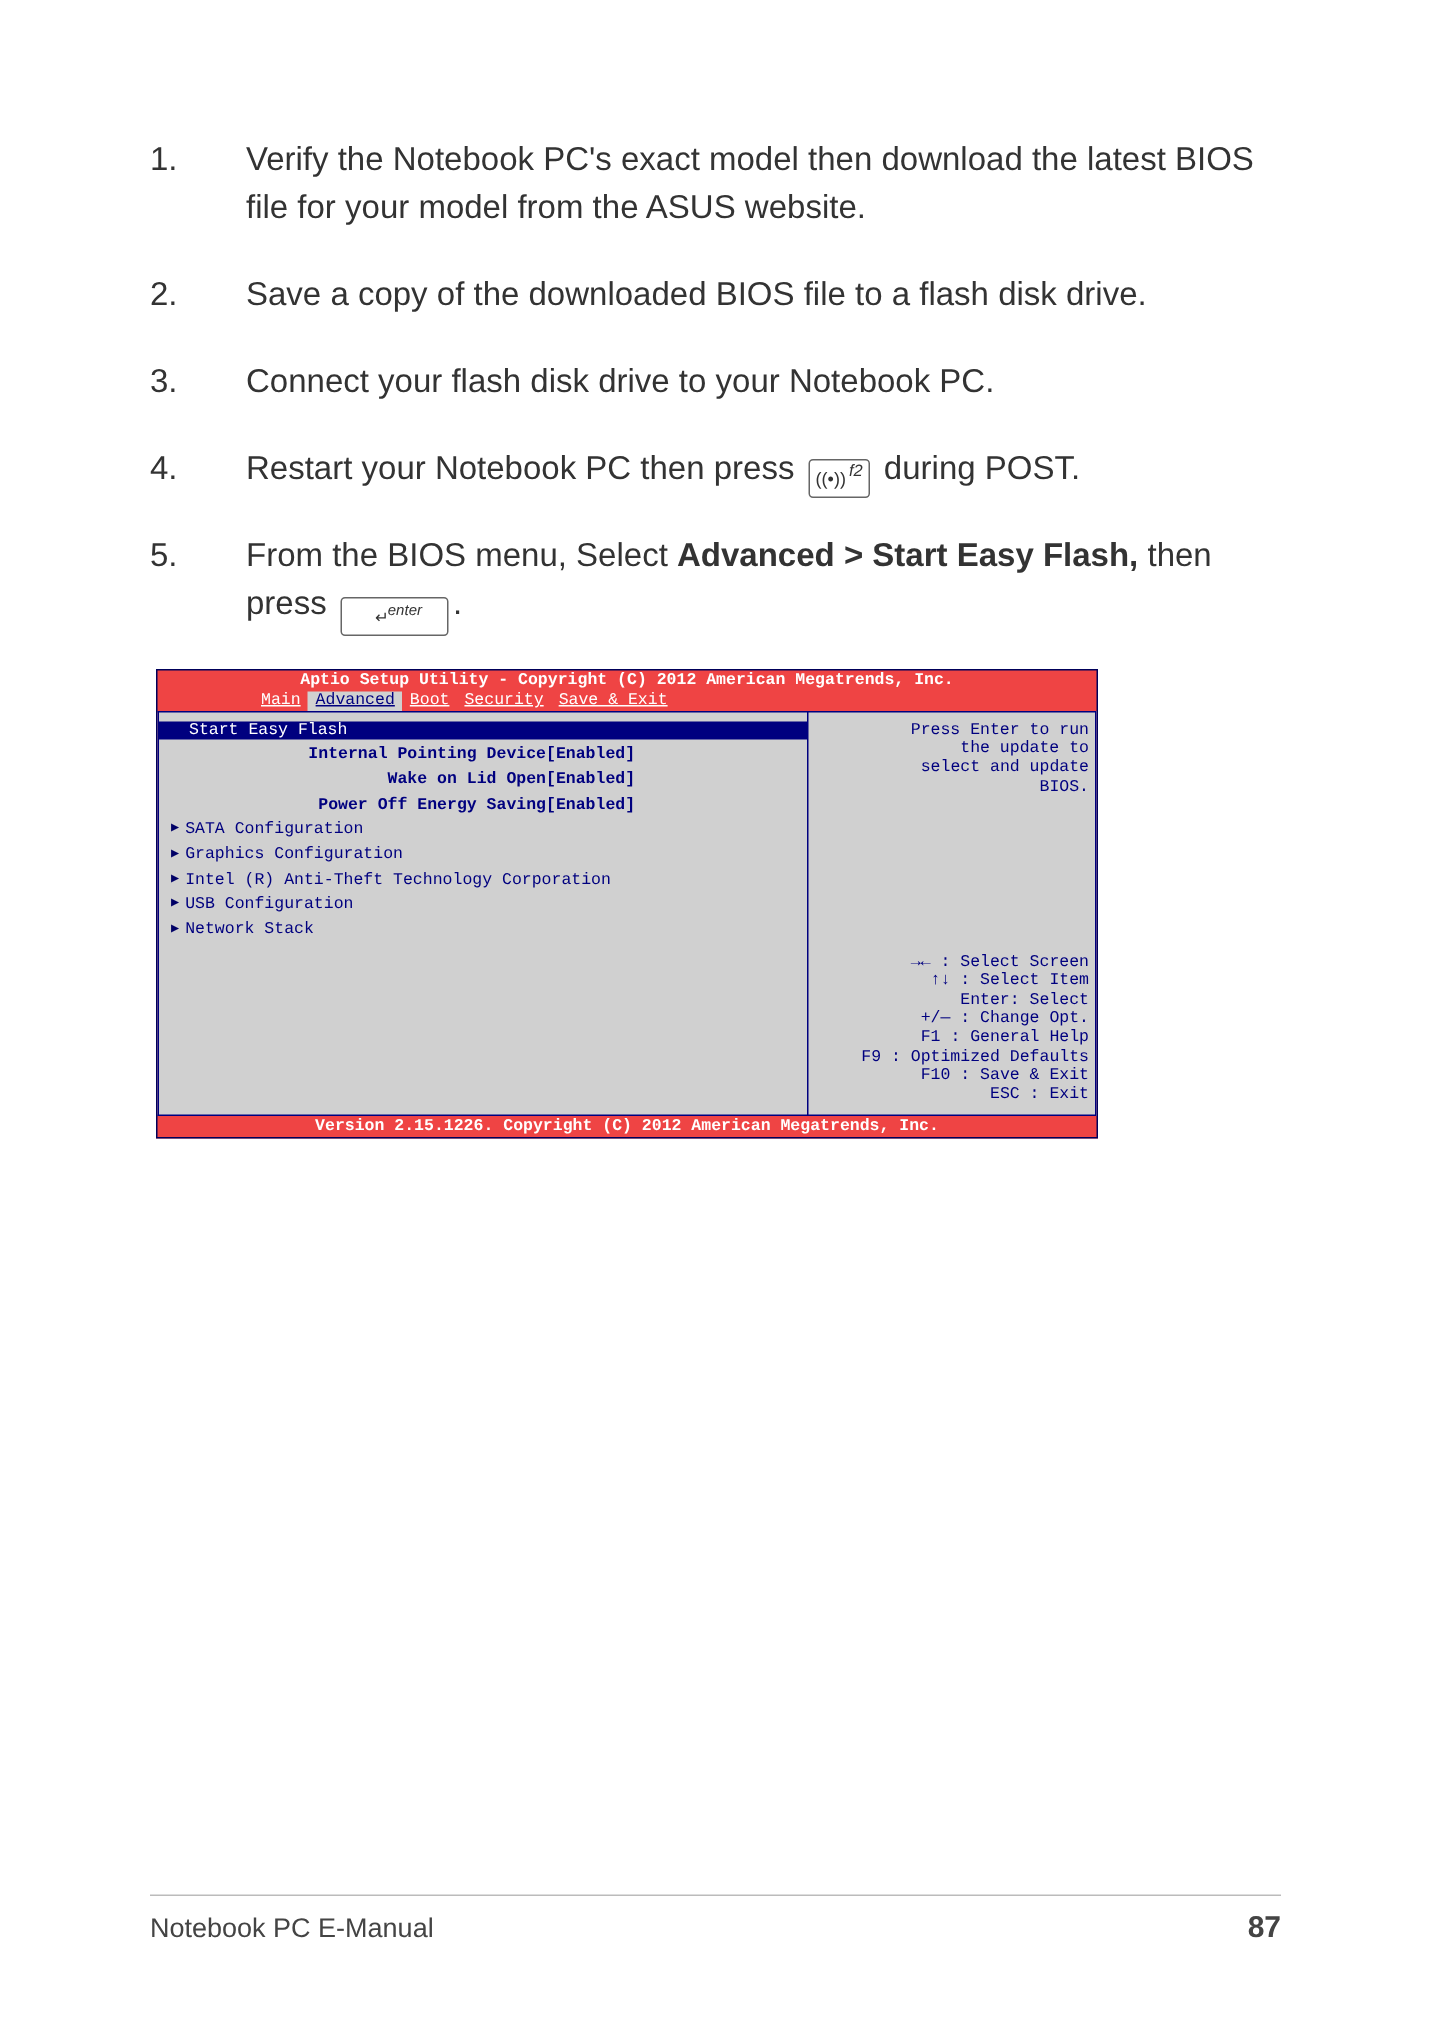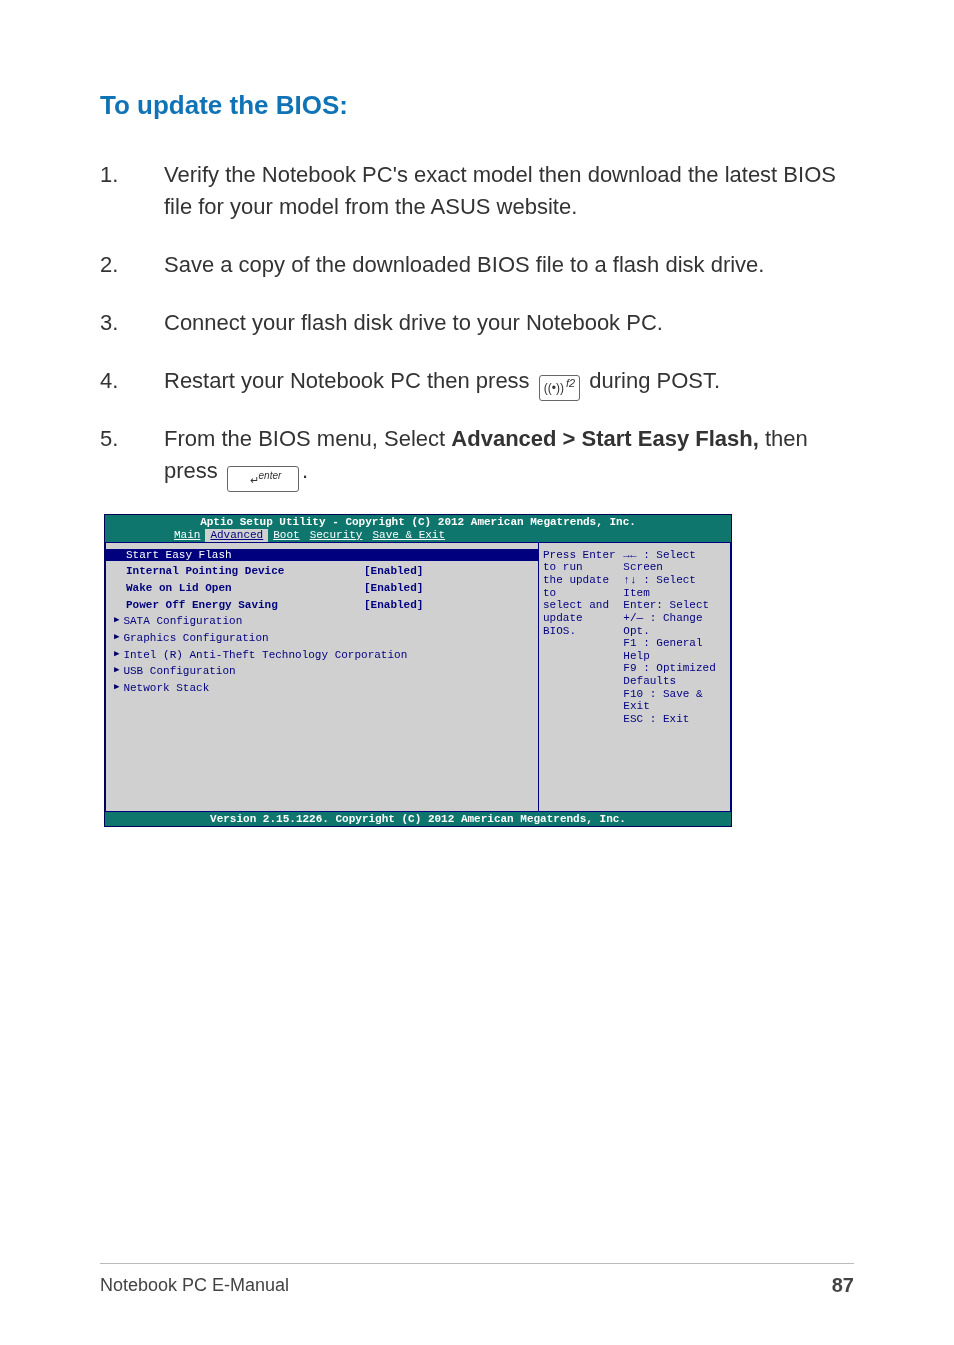--- a/index.html
+++ b/index.html
@@ -74,21 +74,21 @@
       bottom: 2px;
       left: 22px;
       font-size: 11px;
     }
     .bold { font-weight: 700; }
 
     
     .bios {
       margin: 18px 0 0 4px;
       width: 628px;
-      background: #0f766e;
+      background: #ef4444;
       font-family: "Courier New", monospace;
       font-size: 11px;
       line-height: 1.15;
       color: #ffffff;
       border: 1px solid #00005a;
     }
     .bios-header {
       text-align: center;
       font-weight: bold;
       padding: 1px 0;
@@ -105,34 +105,35 @@
       text-decoration: underline;
     }
     .bios-tab.active {
       background: #d0d0d0;
       color: #00007f;
     }
     .bios-body {
       display: flex;
       background: #d0d0d0;
       color: #00007f;
+      text-align: right;
     }
     .bios-left {
       flex: 1;
       border: 1px solid #00007f;
       border-right: none;
       padding: 6px 8px 50px 8px;
       min-height: 270px;
     }
     .bios-right {
       width: 193px;
       border: 1px solid #00007f;
       padding: 6px 4px;
       display: flex;
-      flex-direction: row;
+      flex-direction: column;
       justify-content: space-between;
     }
     .bios-row {
       display: flex;
       margin-bottom: 4px;
     }
     .bios-row.sel {
       background: #00007f;
       color: #fff;
       margin: 0 -8px 4px -8px;
@@ -163,21 +164,20 @@
       padding-top: 10px;
       font-size: 18px;
       color: #444;
     }
     .page-footer .pnum { font-size: 20px; font-weight: bold; }
   </style>
 </head>
 <body>
 
 <div class="page">
-  <h2 class="section-title">To update the BIOS:</h2>
 
   <ol class="ol">
     <li>
       <span class="num">1.</span>
       <span class="content">Verify the Notebook PC's exact model then download the latest BIOS file for your model from the ASUS website.</span>
     </li>
     <li>
       <span class="num">2.</span>
       <span class="content">Save a copy of the downloaded BIOS file to a flash disk drive.</span>
     </li>

